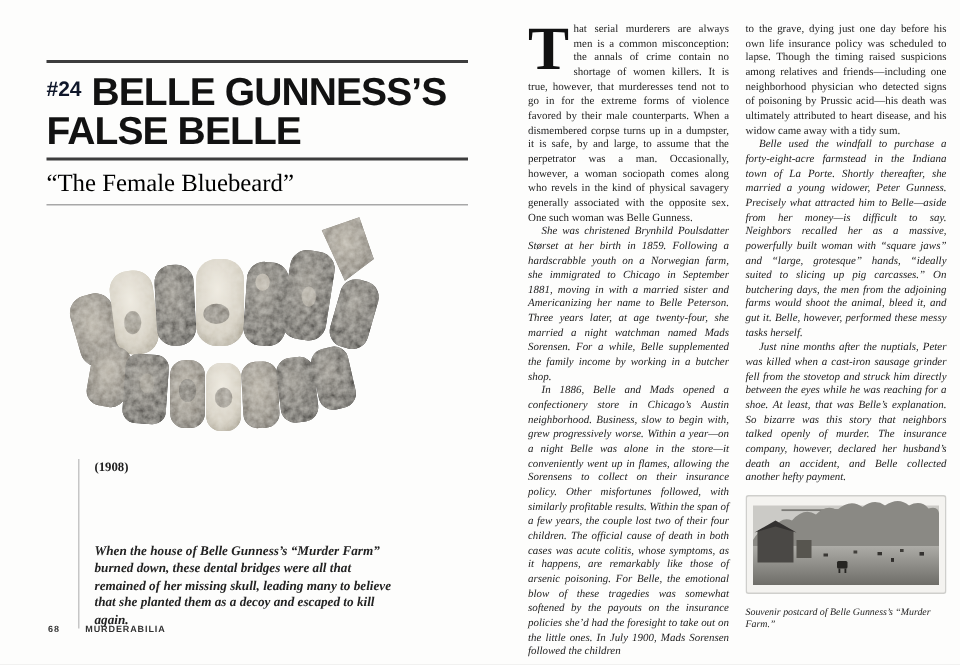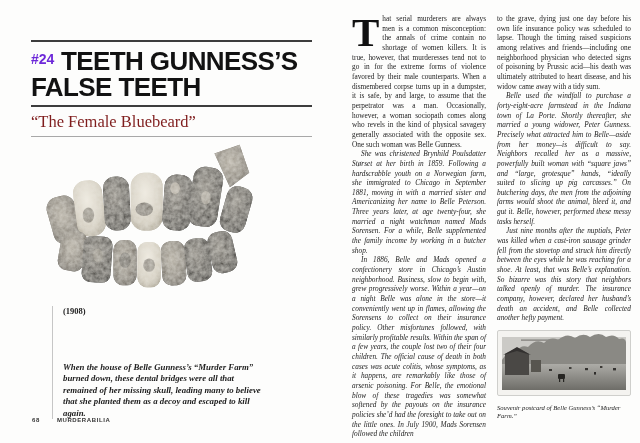--- a/index.html
+++ b/index.html
@@ -10,21 +10,21 @@
   .page.right{left:330px;width:310px;}
 
   
   .chapter-head{position:absolute;left:31px;top:40px;width:281px;}
   .rule-top{height:2px;background:#3d3d3d;}
   .chapter-title{margin:4px 0 2px 0;font-family:"Liberation Sans",sans-serif;
       font-weight:800;font-size:26px;line-height:26px;letter-spacing:-0.6px;color:#121212;}
   .chapter-num{font-size:14px;font-weight:800;vertical-align:6px;letter-spacing:0;}
   .rule-mid{height:2px;background:#3d3d3d;margin-top:5px;}
   .chapter-sub{margin:6px 0 5px 0;font-family:"Liberation Serif",serif;font-weight:400;
-      font-size:16.5px;line-height:18px;color:#7f1d1d;}
+      font-size:16.5px;line-height:18px;color:#000000;}
   .rule-bottom{height:1px;background:#a8a8a8;}
 
   
   .teeth-fig{position:absolute;left:40px;top:140px;width:222px;height:156px;margin:0;}
 
   
   .artifact-caption{position:absolute;left:52px;top:306px;width:206px;
       border-left:1px solid #c6c6c6;padding-left:10px;}
   .cap-year{font-weight:700;font-size:8.5px;line-height:11px;color:#222;}
   .cap-text{font-weight:700;font-style:italic;font-size:8.8px;line-height:11.4px;color:#222;margin-top:45px;}
@@ -48,22 +48,22 @@
 </style>
 </head>
 <body>
 
 <div class="spread">
 
   <section class="page left">
 
     <header class="chapter-head">
       <div class="rule-top"></div>
-      <h1 class="chapter-title"><span class="chapter-num" style="color: #6d28d9;">#24</span>
-        <span>TEETH GUNNESS’S FALSE TEETH</span></h1>
+      <h1 class="chapter-title"><span class="chapter-num" style="color: #0f172a;">#24</span>
+        <span>BELLE GUNNESS’S FALSE BELLE</span></h1>
       <div class="rule-mid"></div>
       <h2 class="chapter-sub">“The Female Bluebeard”</h2>
       <div class="rule-bottom"></div>
     </header>
 
     <figure class="teeth-fig">
       <svg viewBox="0 0 230 160" width="222" height="154">
         <defs>
           <radialGradient id="tDark" cx="42%" cy="35%" r="75%">
             <stop offset="0%" stop-color="#8b877f"></stop>

